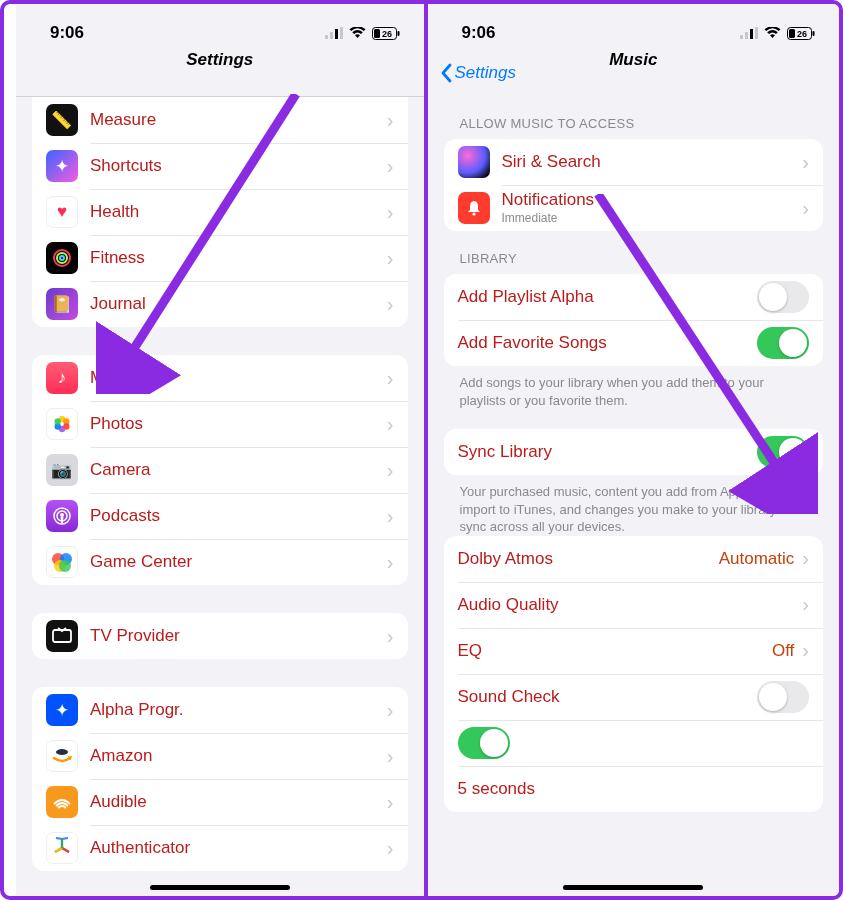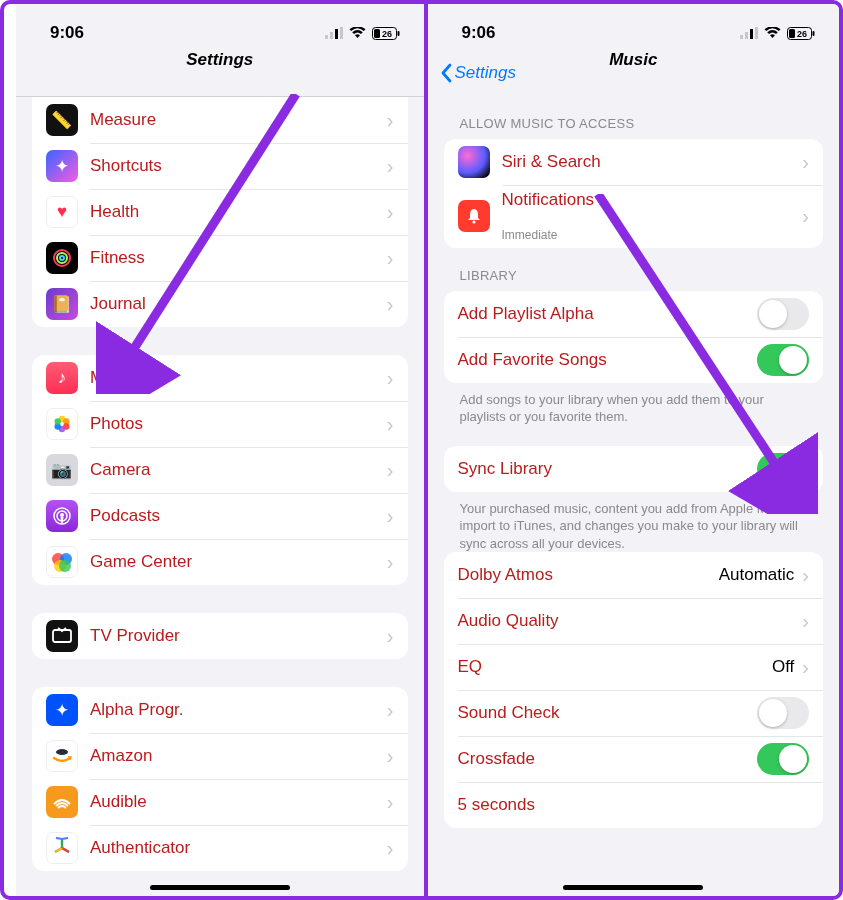--- a/index.html
+++ b/index.html
@@ -100,23 +100,23 @@
   .app-icon {
     width: 32px; height: 32px;
     border-radius: 7px;
     flex-shrink:0;
     margin-right:12px;
     display:flex; align-items:center; justify-content:center;
     font-size:17px;
     color:#fff;
   }
   .row-label { font-size: 17px; flex:1; color:#b91c1c; }
-  .row-sub { font-size: 12px; color:#8a8a8e; margin-top:18px;}
+  .row-sub { font-size: 12px; color:#8a8a8e; margin-top:1px;}
   .row-text-wrap {flex:1; display:flex; flex-direction:column;}
-  .row-detail { font-size:17px; color:#000000; margin-right:6px;}
+  .row-detail { font-size:17px; color:#c2410c; margin-right:6px;}
   .chevron { color:#c7c7cc; font-size:20px; flex-shrink:0; margin-left:2px;}
   .toggle {
     width:52px; height:32px; border-radius:16px;
     background:#e9e9eb; position:relative; flex-shrink:0;
   }
   .toggle.on { background:#34c759; }
   .toggle .knob {
     position:absolute; top:2px; left:2px;
     width:28px; height:28px; border-radius:50%;
     background:#fff; box-shadow:0 1px 3px rgba(0,0,0,.25);
@@ -441,21 +441,20 @@
         <span class="row-detail">Off</span>
         <span class="chevron">›</span>
       </div>
       <div class="row noicon">
         <span class="row-label">Sound Check</span>
         <div class="toggle">
               <div class="knob"></div>
             </div>
       </div>
       <div class="row noicon">
-        <span class="row-label">Crossfade</span>
         <div class="toggle on">
               <div class="knob"></div>
             </div>
       </div>
       <div class="row noicon">
         <span class="row-label">5 seconds</span>
       </div>
     </div>
     </div>
     <div class="home-indicator"></div>

